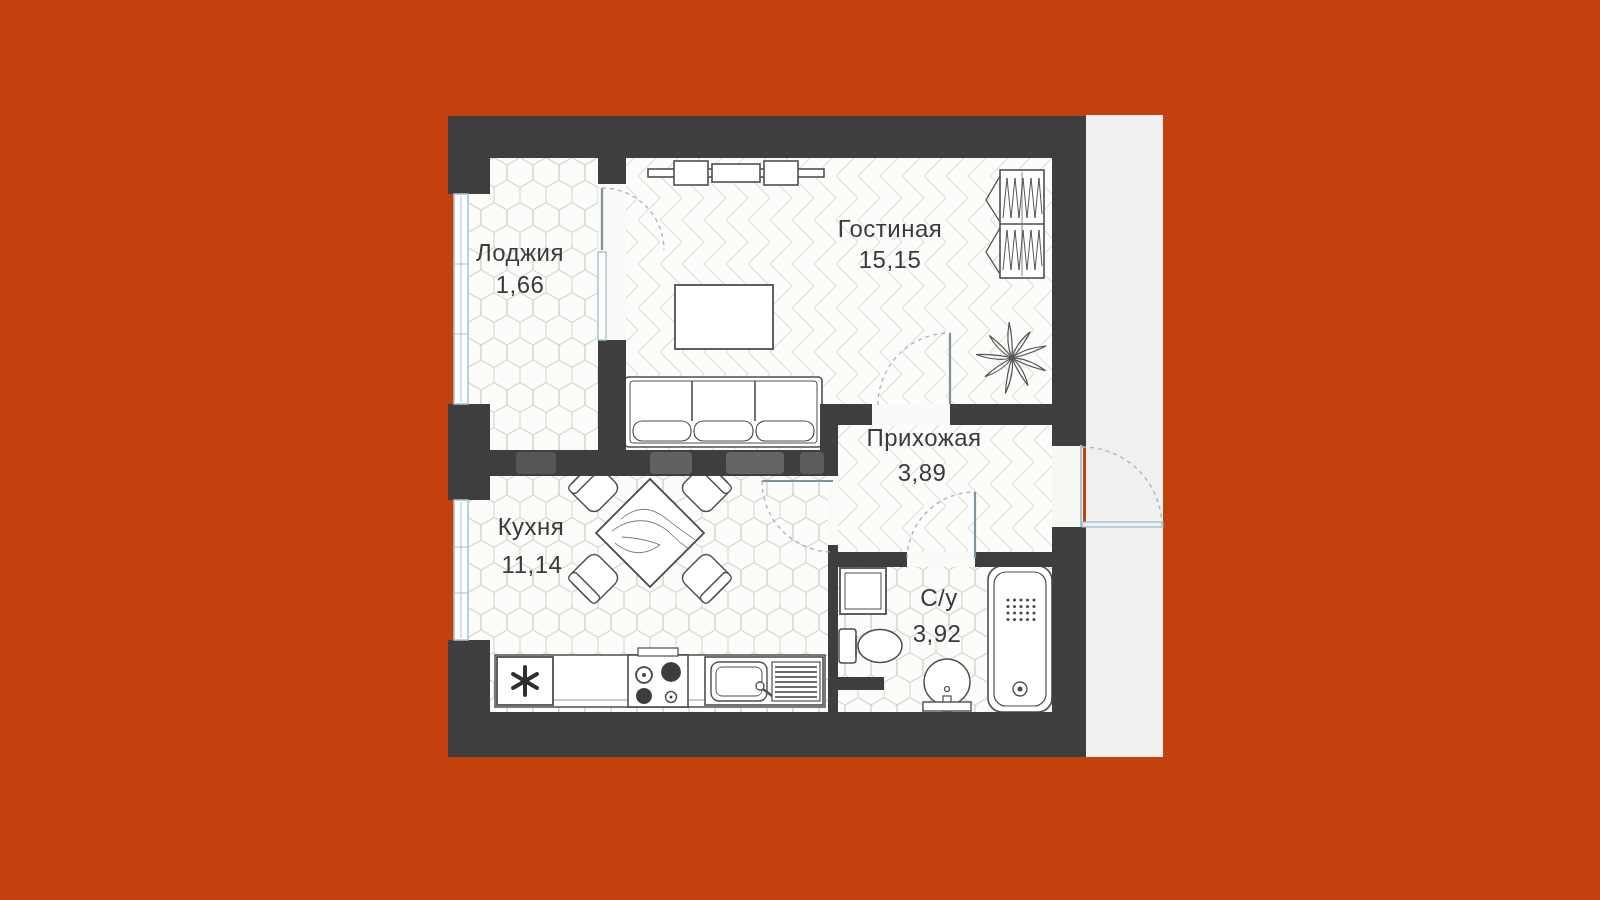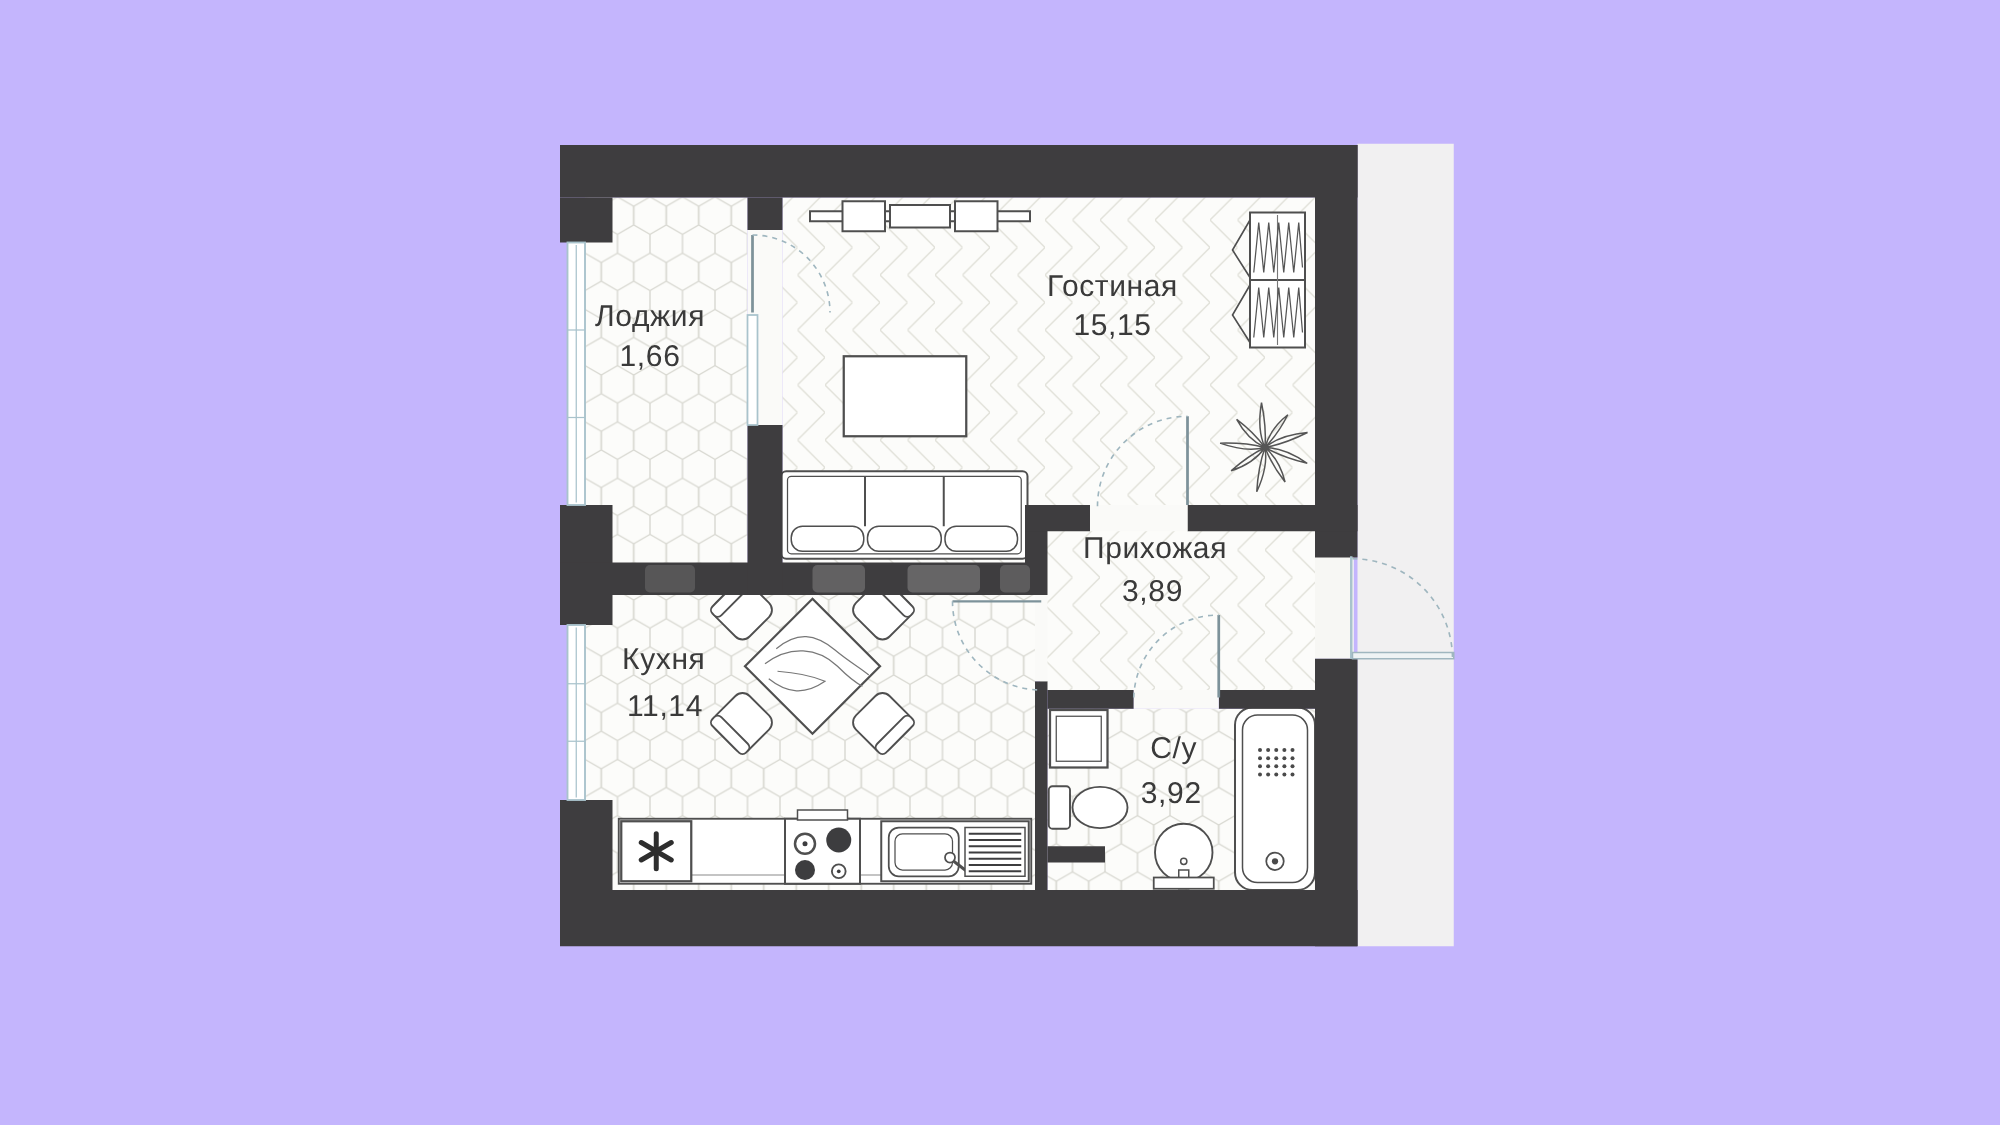--- a/index.html
+++ b/index.html
@@ -1,16 +1,16 @@
 <!DOCTYPE html>
 <html><head>
 <meta charset="utf-8">
 <style>
   html,body{margin:0;padding:0;background:#ffffff;}
-  .stage{position:relative;width:1600px;height:900px;background:#c4b5fd;overflow:hidden;
+  .stage{position:relative;width:1600px;height:900px;background:#c2410c;overflow:hidden;
          font-family:"Liberation Sans", sans-serif;}
   .stage svg{position:absolute;left:0;top:0;}
   text.room-name, text.room-area{
     font-family:"Liberation Sans", sans-serif;
     fill:#3a3a3a;
   }
   text.room-name{font-size:24px;letter-spacing:.5px;}
   text.room-area{font-size:24px;letter-spacing:.5px;}
 </style>
 </head>

